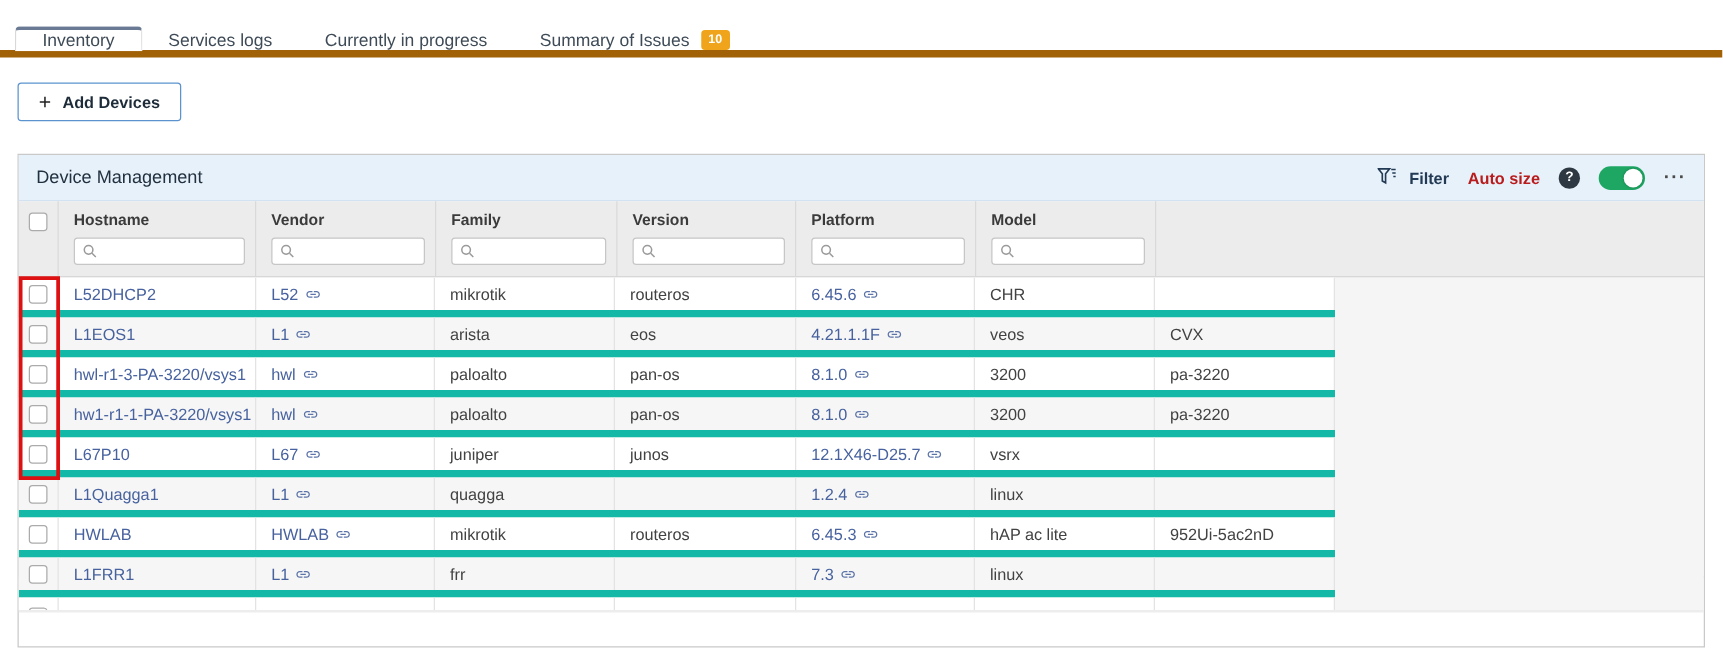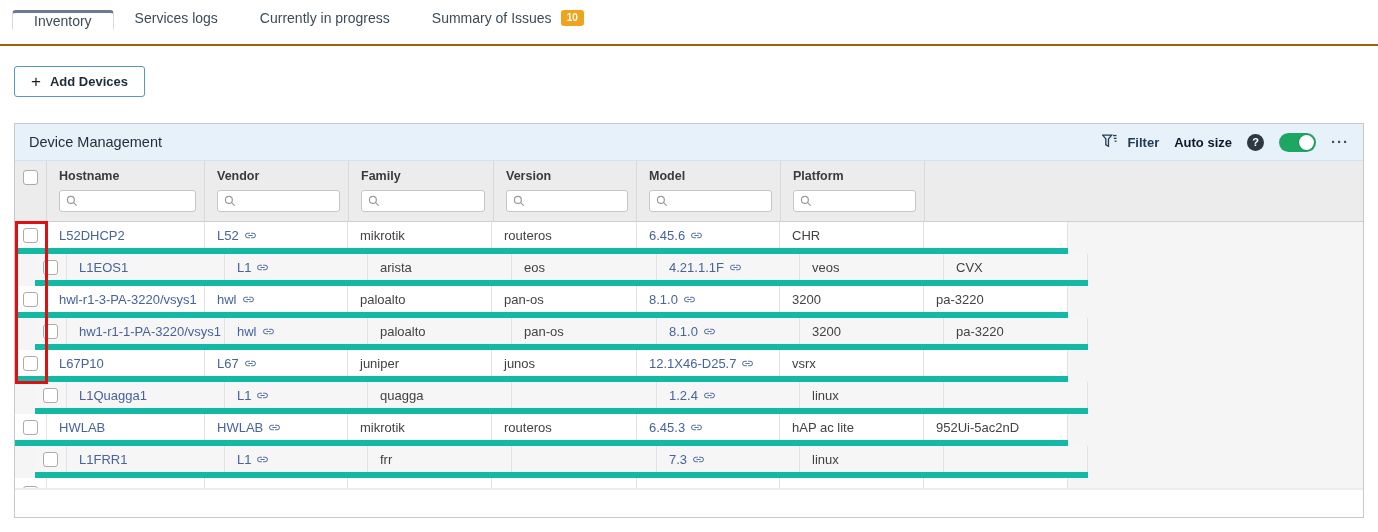--- a/index.html
+++ b/index.html
@@ -1,21 +1,21 @@
 <!DOCTYPE html>
 <html><head>
 <meta charset="utf-8">
 <style>
   * { margin:0; padding:0; box-sizing:border-box; }
   html,body { width:1378px; height:532px; background:#fff;
     font-family:"Liberation Sans", sans-serif; position:relative; overflow:hidden; }
 
   
   .tabbar { position:absolute; left:0; top:10px; width:1378px; height:36px;
-    border-bottom:2px solid #a16207; display:flex; align-items:flex-start; padding-left:12px; }
+    border-bottom:6px solid #a16207; display:flex; align-items:flex-end; padding-left:12px; }
   .tab { display:flex; align-items:center; gap:9px; padding:0 21px; font-size:14px;
     color:#3e4b57; cursor:pointer; }
   .tab.active { background:#fff; border:1px solid #d8d8d8; border-bottom:1px solid #fff;
     border-top:3px solid #6a7a94; border-radius:4px 4px 0 0; margin-bottom:-1px; z-index:2; }
   .badge { background:#efa41b; color:#fff; font-size:10px; font-weight:bold;
     padding:3px 6px; border-radius:3px; line-height:1; }
 
   
   .add-btn { position:absolute; left:14px; top:66px; height:31px; display:flex;
     align-items:center; gap:9px; padding:0 16px; background:#fff;
@@ -26,21 +26,21 @@
 
   
   .card { position:absolute; left:14px; top:123px; width:1350px; height:395px;
     border:1px solid #c9c9c9; background:#fff; }
   .card-header { height:37px; background:#e7f1fa; border-bottom:1px solid #d2e2f0;
     display:flex; align-items:center; justify-content:space-between; padding:0 14px; }
   .card-title { font-size:14.5px; color:#22313f; }
   .tools { display:flex; align-items:center; gap:15px; }
   .tool-filter { display:flex; align-items:center; gap:10px; color:#223a54;
     font-size:13px; font-weight:bold; cursor:pointer; }
-  .autosize { color:#0f172a; font-size:13px; font-weight:bold; }
+  .autosize { color:#b91c1c; font-size:13px; font-weight:bold; }
   .help { width:17px; height:17px; border-radius:50%; background:#2d3842; color:#fff;
     font-size:11px; font-weight:bold; display:flex; align-items:center;
     justify-content:center; cursor:pointer; }
   .toggle { width:37px; height:19px; border-radius:10px; background:#1ea663;
     position:relative; cursor:pointer; }
   .toggle .knob { position:absolute; right:2px; top:2px; width:15px; height:15px;
     border-radius:50%; background:#fff; box-shadow:0 0 2px rgba(0,0,0,.3); }
   .more { color:#4a4a4a; font-weight:bold; font-size:15px; letter-spacing:1px;
     cursor:pointer; line-height:0.4; }
 
@@ -55,21 +55,21 @@
   .hlabel { font-size:12.5px; font-weight:bold; color:#3b3b3b; margin-bottom:7px;
     white-space:nowrap; }
   .searchbox { height:22px; background:#fff; border:1px solid #c6c6c6; border-radius:3px;
     display:flex; align-items:center; padding:0 6px; gap:4px; }
   .searchbox input { border:none; outline:none; flex:1; min-width:0; font-size:12px;
     font-family:"Liberation Sans", sans-serif; background:transparent; }
 
   .grid-body { position:relative; background:#f5f5f5; height:266px; overflow:hidden; }
   .row { display:flex; height:32px; background:#fff; border-bottom:6px solid #14b8a6;
     width:1053px; }
-  .row.alt { background:#f6f6f6;margin-left:20px; }
+  .row.alt { background:#f6f6f6; }
   .row.partial { height:10px; border-bottom:none; overflow:hidden; }
   .cell { border-right:1px solid #e3e3e3; padding:0 12px; display:flex;
     align-items:center; font-size:13px; color:#424242; overflow:hidden;
     white-space:nowrap; }
   .cell.check { width:32px; justify-content:center; padding:0; }
   .cell.link { color:#47629f; gap:5px; cursor:pointer; }
   .cell .licon { display:flex; color:#5d74a8; }
   .checkbox { width:15px; height:15px; border:1px solid #ababab; border-radius:3px;
     background:#fff; cursor:pointer; flex:none; }
 
@@ -175,33 +175,33 @@
             <span style="display: flex;">
               <svg width="12" height="12" viewBox="0 0 16 16" fill="none" stroke="#9a9a9a" stroke-width="1.6">
                 <circle cx="6.5" cy="6.5" r="4.6"></circle>
                 <line x1="10.2" y1="10.2" x2="14.2" y2="14.2"></line>
               </svg>
             </span>
             <input type="text" style="">
           </div>
         </div>
         <div class="hcell" style="width: 144px;">
-          <div class="hlabel">Model</div>
+          <div class="hlabel">Platform</div>
           <div class="searchbox">
             <span style="display: flex;">
               <svg width="12" height="12" viewBox="0 0 16 16" fill="none" stroke="#9a9a9a" stroke-width="1.6">
                 <circle cx="6.5" cy="6.5" r="4.6"></circle>
                 <line x1="10.2" y1="10.2" x2="14.2" y2="14.2"></line>
               </svg>
             </span>
             <input type="text" style="">
           </div>
         </div>
         <div class="hcell" style="width: 144px;">
-          <div class="hlabel">Platform</div>
+          <div class="hlabel">Model</div>
           <div class="searchbox">
             <span style="display: flex;">
               <svg width="12" height="12" viewBox="0 0 16 16" fill="none" stroke="#9a9a9a" stroke-width="1.6">
                 <circle cx="6.5" cy="6.5" r="4.6"></circle>
                 <line x1="10.2" y1="10.2" x2="14.2" y2="14.2"></line>
               </svg>
             </span>
             <input type="text" style="">
           </div>
         </div>

